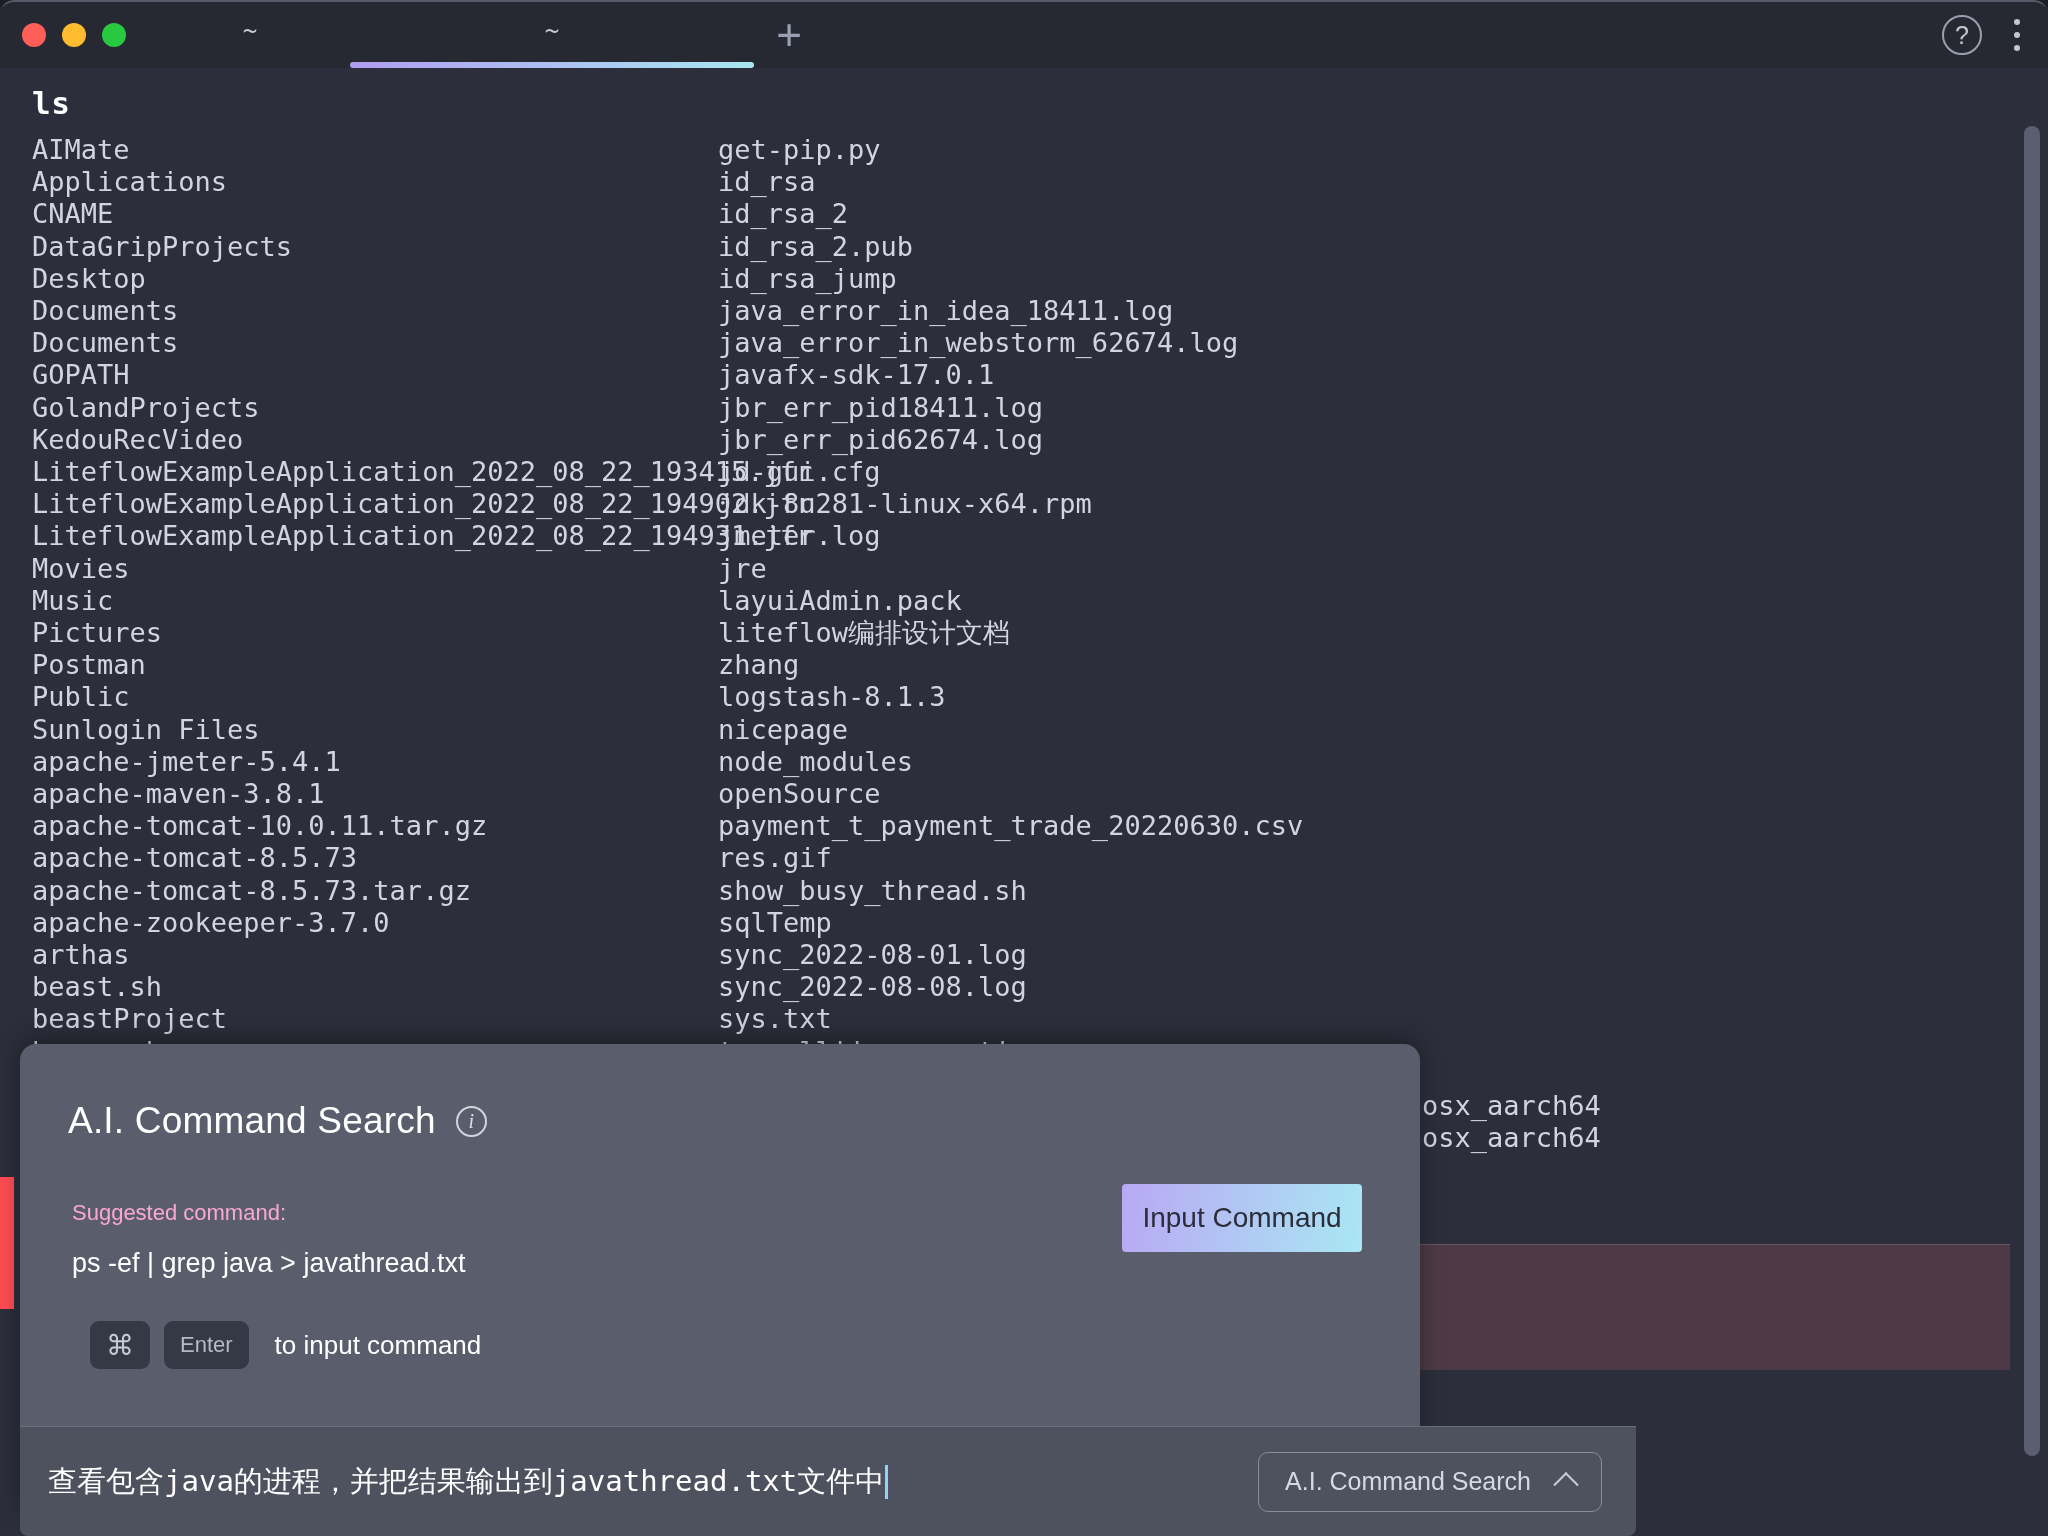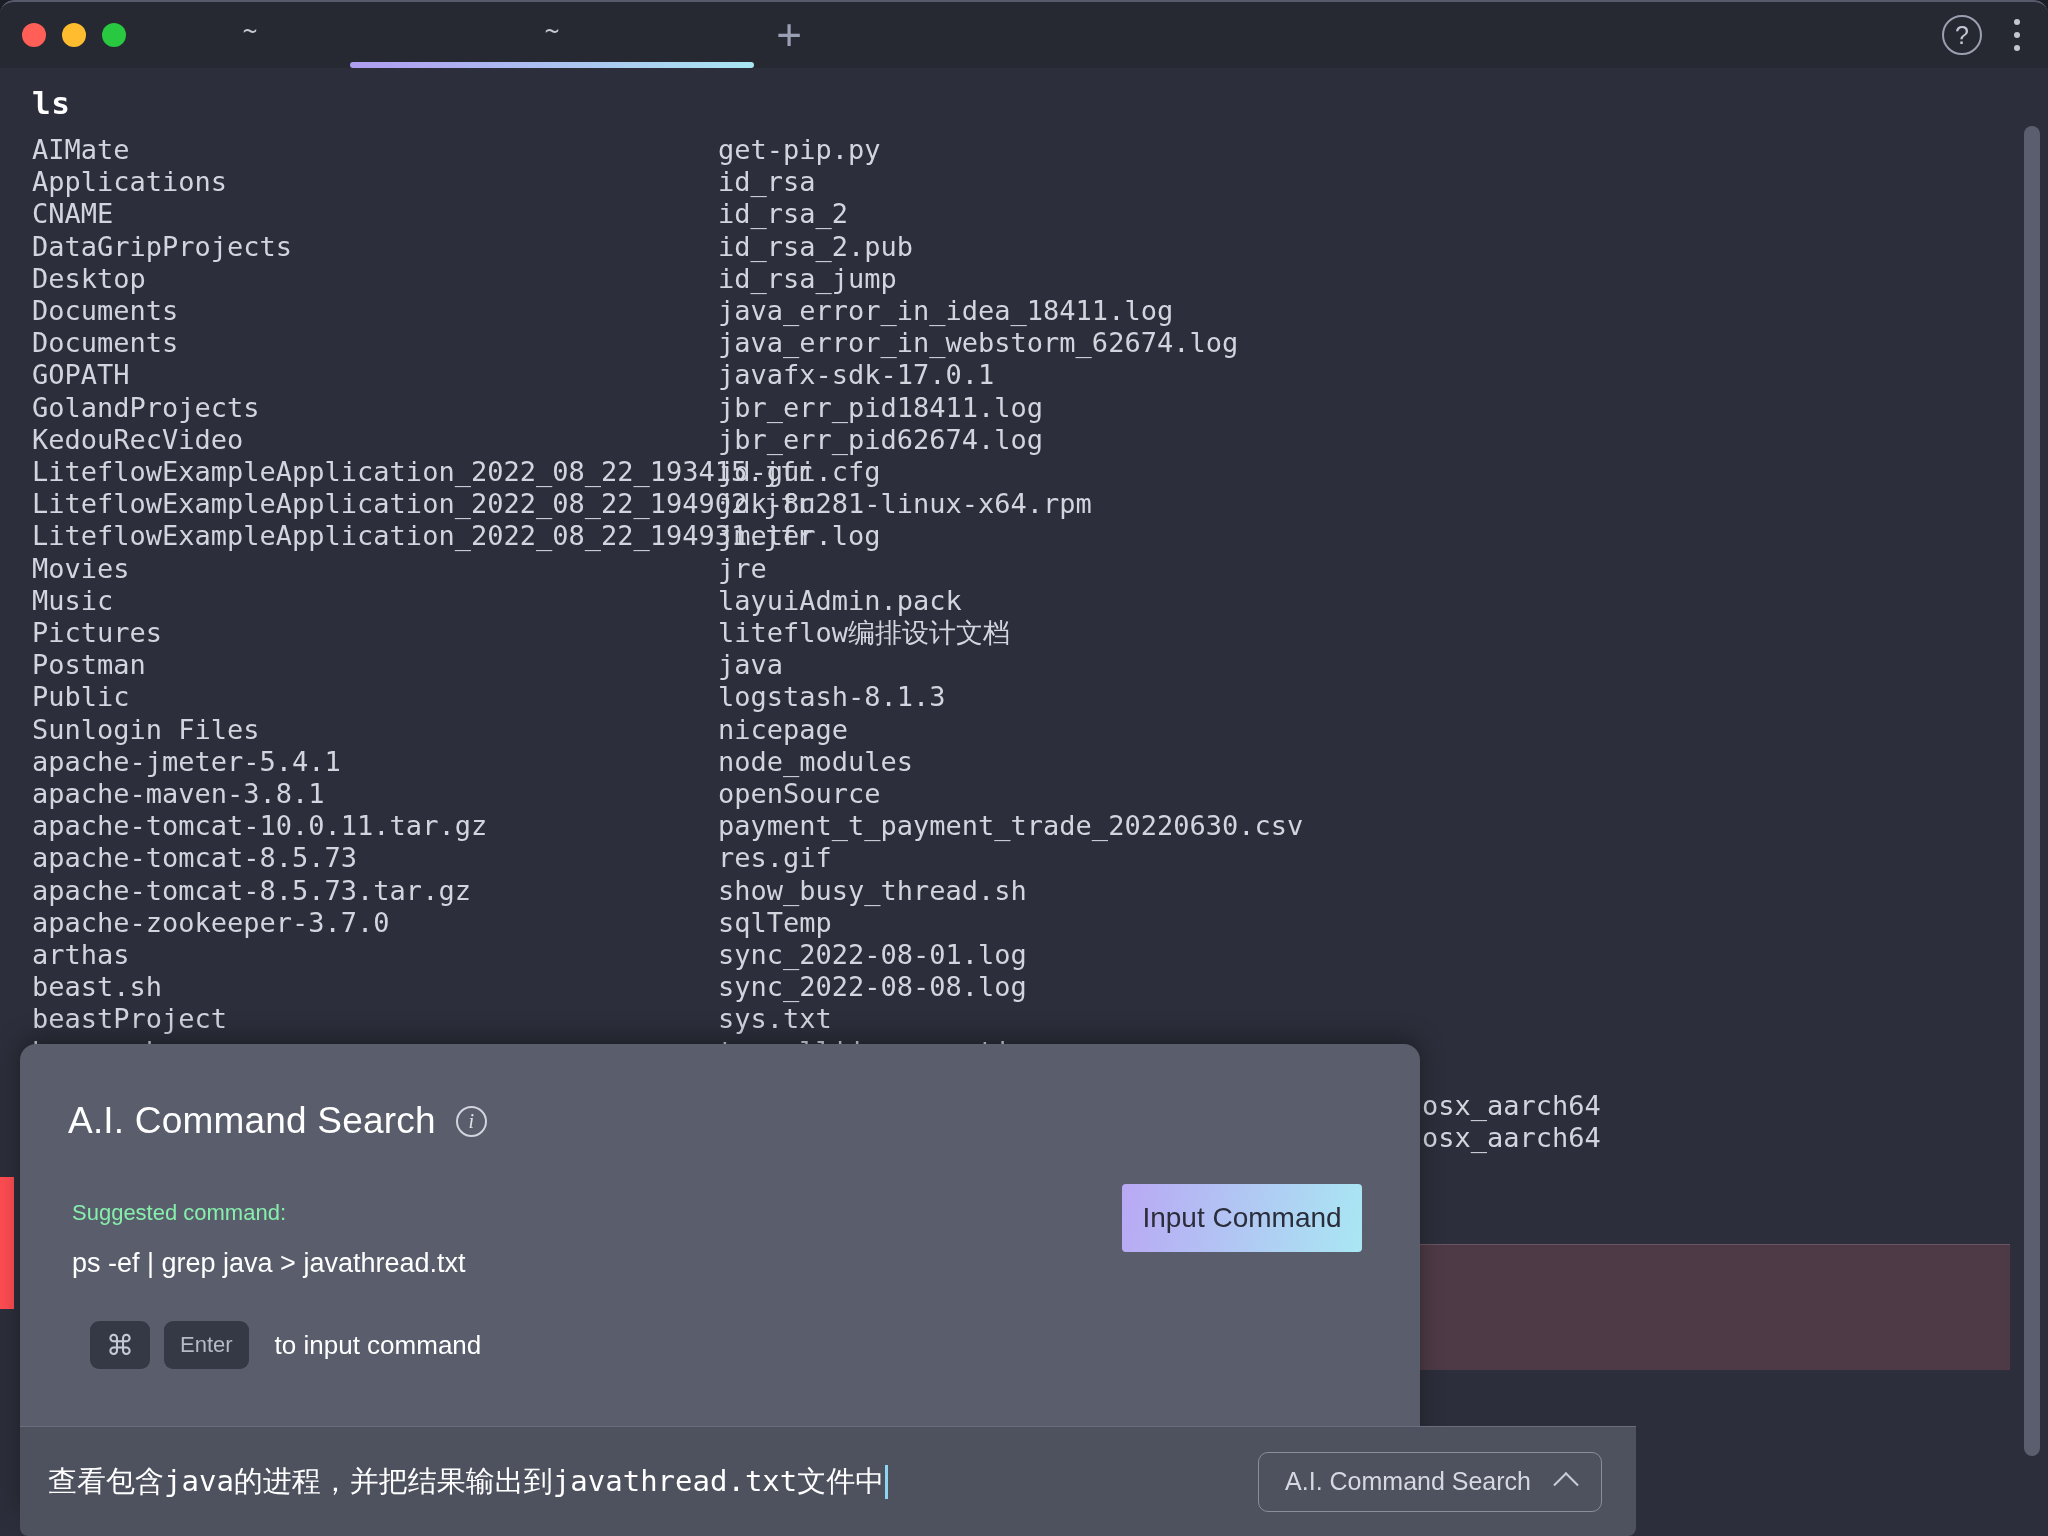--- a/index.html
+++ b/index.html
@@ -113,21 +113,21 @@
     padding:56px 0 0 48px;
   }
   .ai-title{ color:#ffffff; font-size:37px; letter-spacing:.2px; }
   .info-icon{
     width:31px; height:31px; border-radius:50%;
     border:2px solid #d2d5de; color:#dfe2ea;
     display:flex; align-items:center; justify-content:center;
     font-size:20px; font-style:italic; font-family:"Liberation Serif", serif;
   }
   .ai-body{ position:relative; padding:58px 0 0 52px; }
-  .suggest-label{ color:#86efac; font-size:22px; }
+  .suggest-label{ color:#f9a8d4; font-size:22px; }
   .suggest-cmd{ color:#ffffff; font-size:27px; margin-top:22px; }
   .input-cmd-btn{
     position:absolute; right:58px; top:42px;
     width:240px; height:68px;
     border-radius:4px;
     background:linear-gradient(100deg,#b9a8f4 0%,#a9e7f3 100%);
     color:#2b2d3a; font-size:28px;
     display:flex; align-items:center; justify-content:center;
     border:none; cursor:pointer;
     font-family:"Liberation Sans", sans-serif;
@@ -257,21 +257,21 @@
             <div>java_error_in_webstorm_62674.log</div>
             <div>javafx-sdk-17.0.1</div>
             <div>jbr_err_pid18411.log</div>
             <div>jbr_err_pid62674.log</div>
             <div>jd-gui.cfg</div>
             <div>jdk-8u281-linux-x64.rpm</div>
             <div>jmeter.log</div>
             <div>jre</div>
             <div>layuiAdmin.pack</div>
             <div>liteflow编排设计文档</div>
-            <div>java</div>
+            <div>zhang</div>
             <div>logstash-8.1.3</div>
             <div>nicepage</div>
             <div>node_modules</div>
             <div>openSource</div>
             <div>payment_t_payment_trade_20220630.csv</div>
             <div>res.gif</div>
             <div>show_busy_thread.sh</div>
             <div>sqlTemp</div>
             <div>sync_2022-08-01.log</div>
             <div>sync_2022-08-08.log</div>

